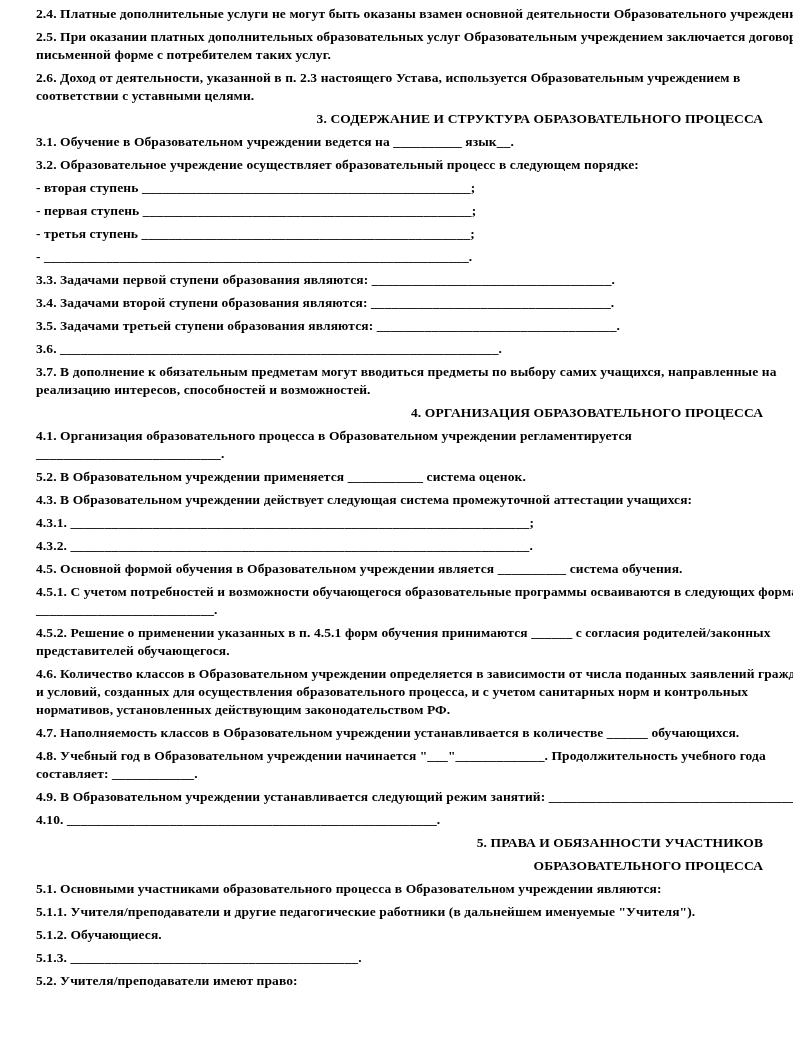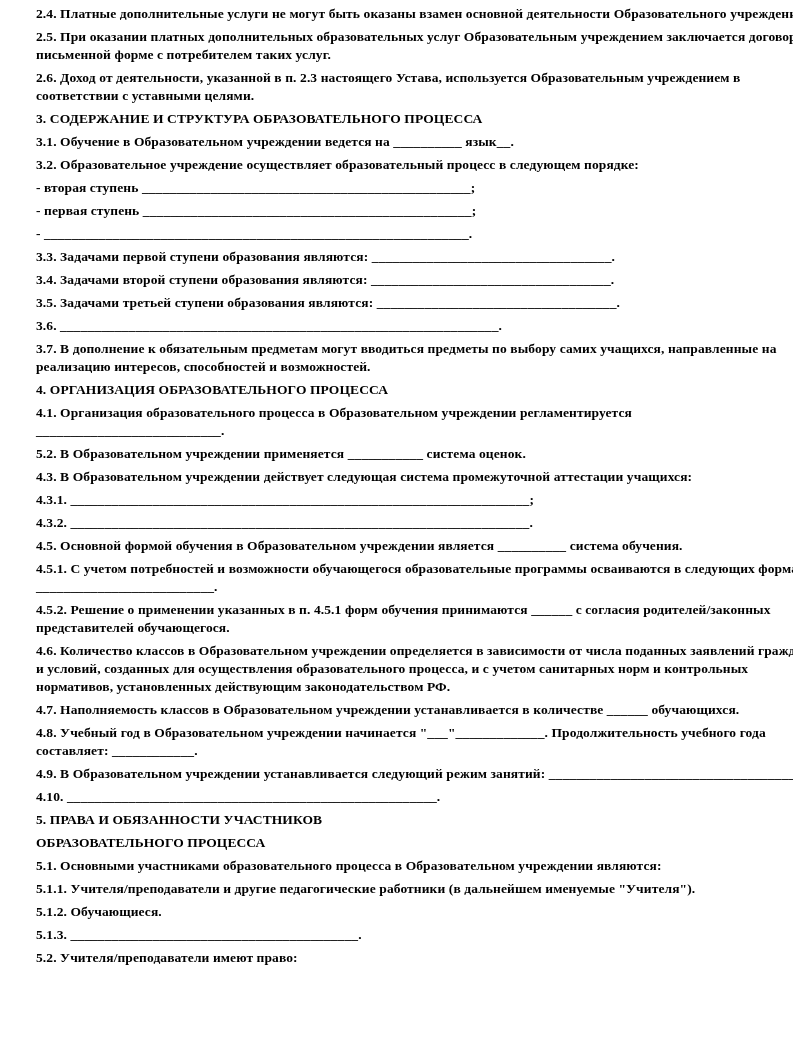--- a/index.html
+++ b/index.html
@@ -20,37 +20,39 @@
     margin: 0 0 5px 0;
     font-size: 13.5px;
     line-height: 18px;
     white-space: pre;        
     letter-spacing: 0.1px;
     font-weight: bold;
   }
   .para.heading {
     
     margin-top: 1px;
+    text-align: right;
   }
 </style>
 </head>
 <body>
 
 <div class="page">
   <div>
       <p class="para body">2.4. Платные дополнительные услуги не могут быть оказаны взамен основной деятельности Образовательного учреждения.</p>
       <p class="para body">2.5. При оказании платных дополнительных образовательных услуг Образовательным учреждением заключается договор в
 письменной форме с потребителем таких услуг.</p>
       <p class="para body">2.6. Доход от деятельности, указанной в п. 2.3 настоящего Устава, используется Образовательным учреждением в
 соответствии с уставными целями.</p>
       <p class="para heading">3. СОДЕРЖАНИЕ И СТРУКТУРА ОБРАЗОВАТЕЛЬНОГО ПРОЦЕССА</p>
       <p class="para body">3.1. Обучение в Образовательном учреждении ведется на __________ язык__.</p>
       <p class="para body">3.2. Образовательное учреждение осуществляет образовательный процесс в следующем порядке:</p>
       <p class="para body">- вторая ступень ________________________________________________;</p>
       <p class="para body">- первая ступень ________________________________________________;</p>
+      <p class="para body">- третья ступень ________________________________________________;</p>
       <p class="para body">- ______________________________________________________________.</p>
       <p class="para body">3.3. Задачами первой ступени образования являются: ___________________________________.</p>
       <p class="para body">3.4. Задачами второй ступени образования являются: ___________________________________.</p>
       <p class="para body">3.5. Задачами третьей ступени образования являются: ___________________________________.</p>
       <p class="para body">3.6. ________________________________________________________________.</p>
       <p class="para body">3.7. В дополнение к обязательным предметам могут вводиться предметы по выбору самих учащихся, направленные на
 реализацию интересов, способностей и возможностей.</p>
       <p class="para heading">4. ОРГАНИЗАЦИЯ ОБРАЗОВАТЕЛЬНОГО ПРОЦЕССА</p>
       <p class="para body">4.1. Организация образовательного процесса в Образовательном учреждении регламентируется
 ___________________________.</p>

